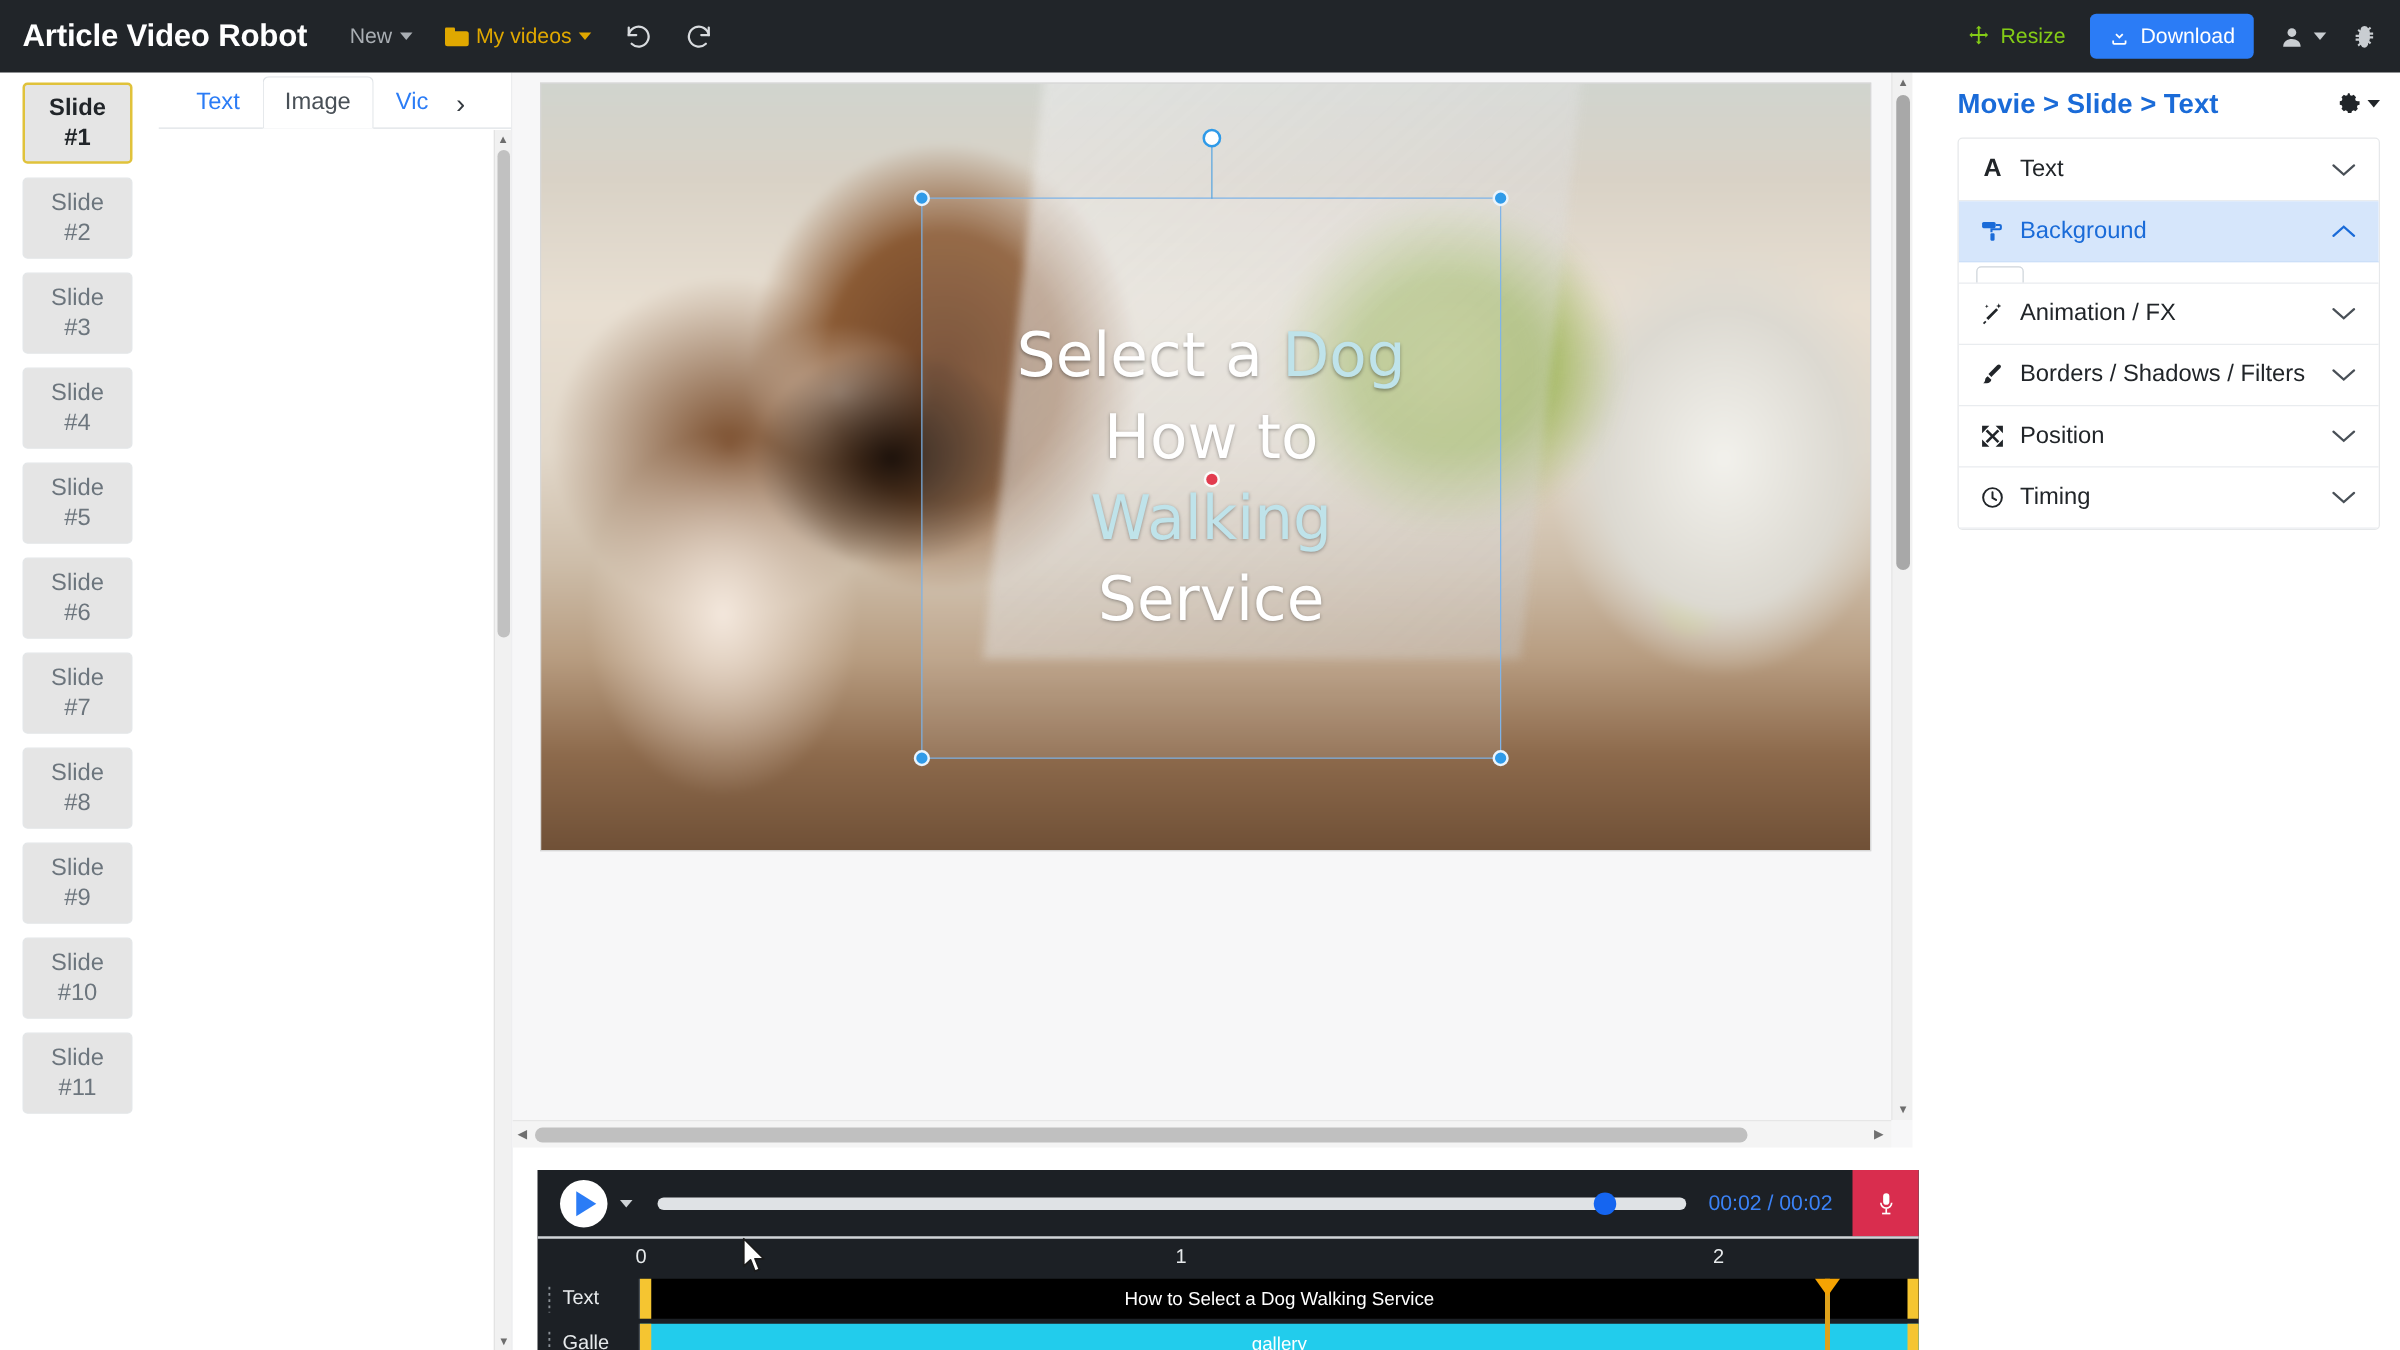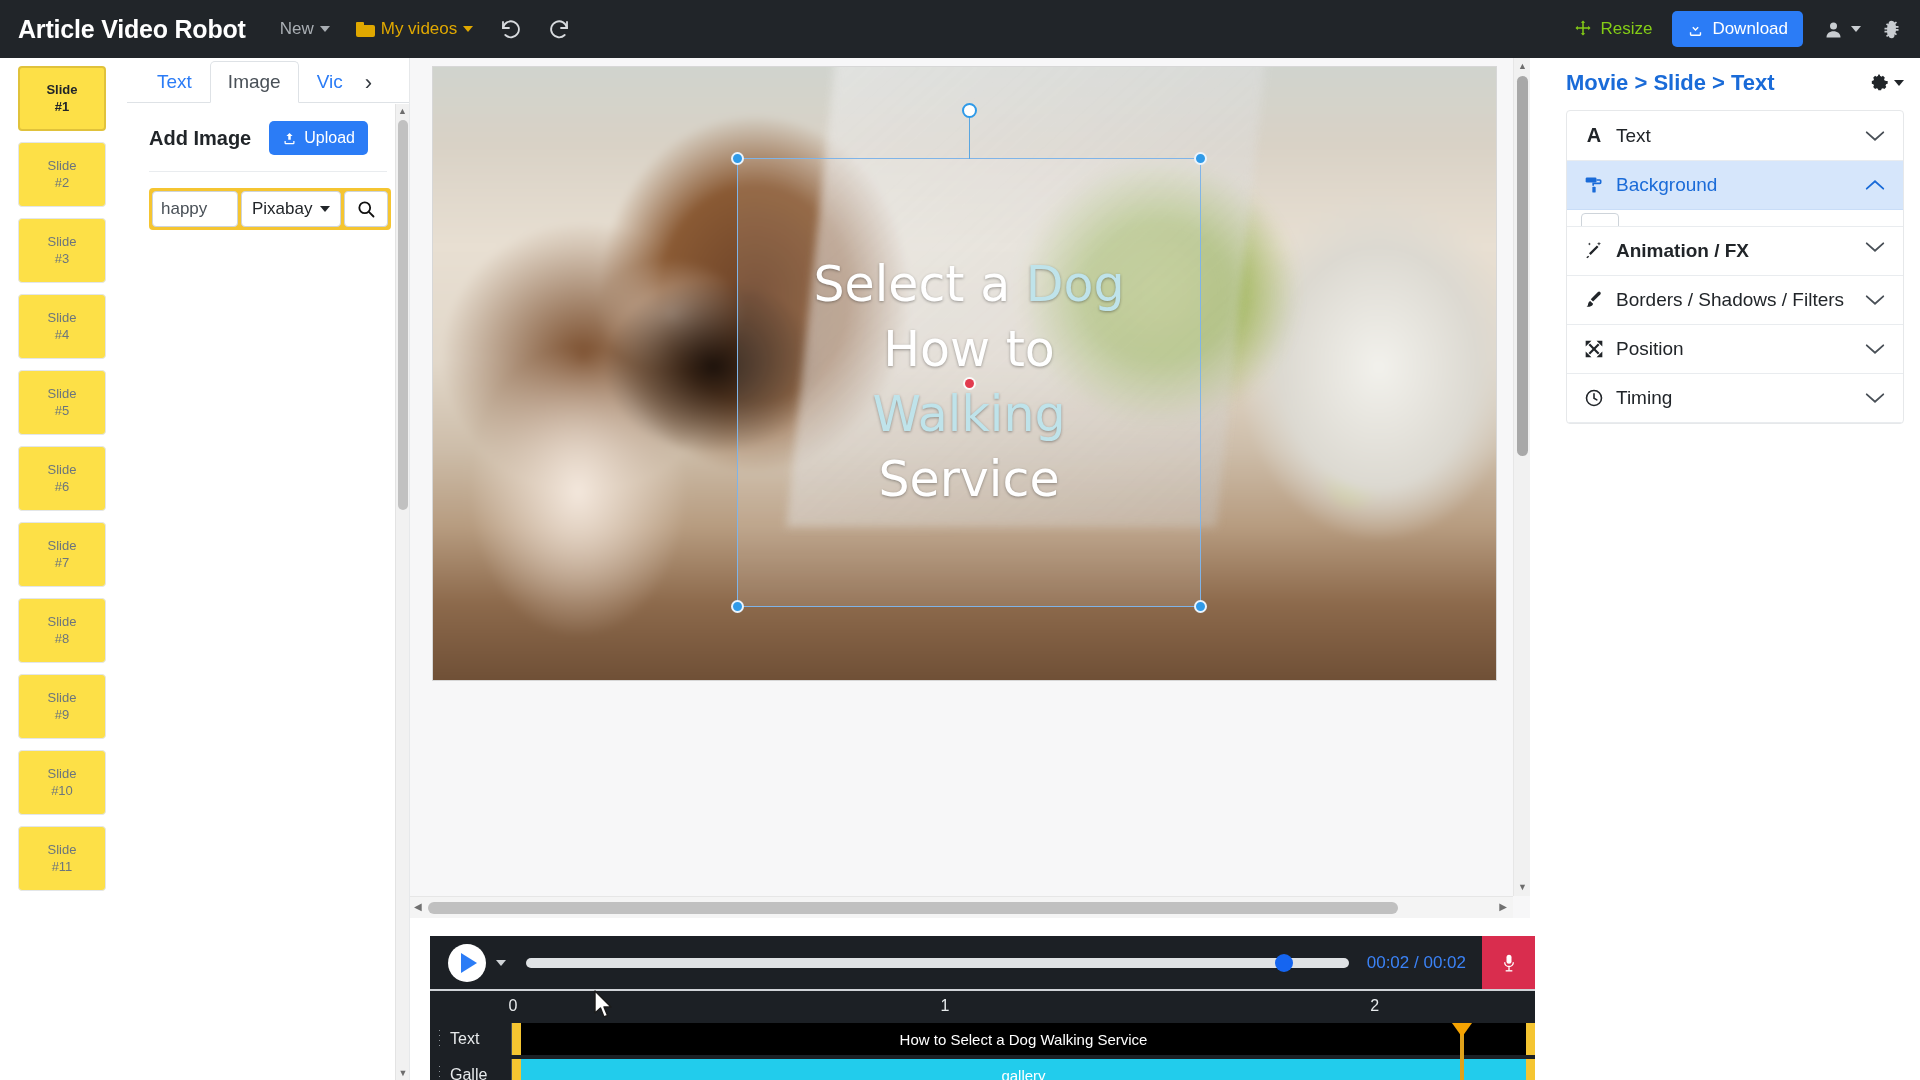--- a/index.html
+++ b/index.html
@@ -81,22 +81,22 @@
     padding: 8px 0 0 18px;
     overflow: hidden;
   }
   .slide-thumb {
     width: 88px; height: 65px;
     border: 1px solid #e3e6e8;
     border-radius: 4px;
     margin-bottom: 11px;
     display: flex; flex-direction: column;
     align-items: center; justify-content: center;
-    color: #6c757d; font-size: 13px; line-height: 1.25;
-    cursor: pointer; background:#fde047;
+    color: #6c757d; font-size: 19px; line-height: 1.25;
+    cursor: pointer; background:#e5e5e5;
   }
   .slide-thumb.active {
     border: 2px solid #e0c23b;
     color: #212529; font-weight: bold;
   }
 
   
   #tool-panel {
     position: absolute; left: 127px; top: 0;
     width: 283px; height: 1022px;
@@ -488,46 +488,20 @@
   </div>
 
   <div id="tool-panel">
     <div id="tab-strip">
       <div class="tab">Text</div>
       <div class="tab active">Image</div>
       <div class="tab">Vic</div>
       <div id="tab-next">›</div>
     </div>
 
-    <div id="panel-body">
-      <div id="add-image-row">
-        <div id="add-image-title">Add Image</div>
-        <button id="upload-btn">
-          <svg width="15" height="15" viewBox="0 0 24 24" fill="currentColor">
-            <path d="M12 3l5 5h-3v6h-4V8H7l5-5z"></path>
-              <path d="M4 16v3a2 2 0 0 0 2 2h12a2 2 0 0 0 2-2v-3h-2v3H6v-3H4z"></path>
-          </svg>
-          <span>Upload</span>
-        </button>
-      </div>
-
-      <div id="search-row">
-        <input id="search-input" type="text" value="happy" style="">
-        <div id="source-select">
-          <span>Pixabay</span>
-          <span class="caret-down" style="border-top-color:#212529"></span>
-        </div>
-        <div id="search-go">
-          <svg width="20" height="20" viewBox="0 0 24 24" fill="none" stroke="#111" stroke-width="2.2">
-            <circle cx="10.5" cy="10.5" r="6.5"></circle>
-              <path d="M15.5 15.5L21 21" stroke-linecap="round"></path>
-          </svg>
-        </div>
-      </div>
-    </div>
 
     <div id="panel-scroll">
       <div class="sb-arrow">▲</div>
       <div class="thumb" style="top:16px"></div>
       <div class="sb-arrow" style="position:absolute;bottom:0;left:0;width:14px">▼</div>
     </div>
   </div>
 
   <div id="workspace">
     <div id="stage-wrap">
@@ -656,21 +630,21 @@
 
       <div style="height:17px;overflow:hidden;border-bottom:1px solid #e9ecef;position:relative;background:#fff;padding:0 14px;">
         <div style="display:flex;gap:14px;align-items:flex-start;padding-top:3px;font-size:15px;">
           <span style="border:1px solid #ced4da;border-radius:4px;padding:4px 16px;color:#495057;">&nbsp;</span>
           <span style="color:#1a6bd8;padding-top:5px;">&nbsp;</span>
           <span style="color:#1a6bd8;padding-top:5px;">&nbsp;</span>
           <span style="color:#495057;padding-top:5px;">&nbsp;</span>
         </div>
       </div>
 
-      <div style="display:flex;align-items:flex-start;gap:12px;padding:13px 17px;border-bottom:1px solid #e9ecef;cursor:pointer;font-weight:bold;">
+      <div style="display:flex;align-items:center;gap:12px;padding:13px 17px;border-bottom:1px solid #e9ecef;cursor:pointer;">
         <svg width="20" height="20" viewBox="0 0 24 24" fill="#212529">
           <path d="M15.5 6.6 17.4 8.5 8 18l-2-2 9.5-9.4z"></path>
             <path d="M5 18.8 6.2 20 4 22l-1.2-1.2L5 18.8z"></path>
           <path d="M18 2l.7 1.8L20.5 4.5l-1.8.7L18 7l-.7-1.8L15.5 4.5l1.8-.7L18 2z"></path>
           <path d="M6.5 3l.5 1.3L8.3 4.8 7 5.3 6.5 6.6 6 5.3 4.7 4.8 6 4.3 6.5 3z"></path>
         </svg>
         <span style="font-size:19px;color:#212529;">Animation / FX</span>
         <svg style="margin-left:auto" width="22" height="14" viewBox="0 0 24 14" fill="none" stroke="#495057" stroke-width="2">
             <path d="M3 3l9 8 9-8" stroke-linecap="round"></path>
           </svg>

